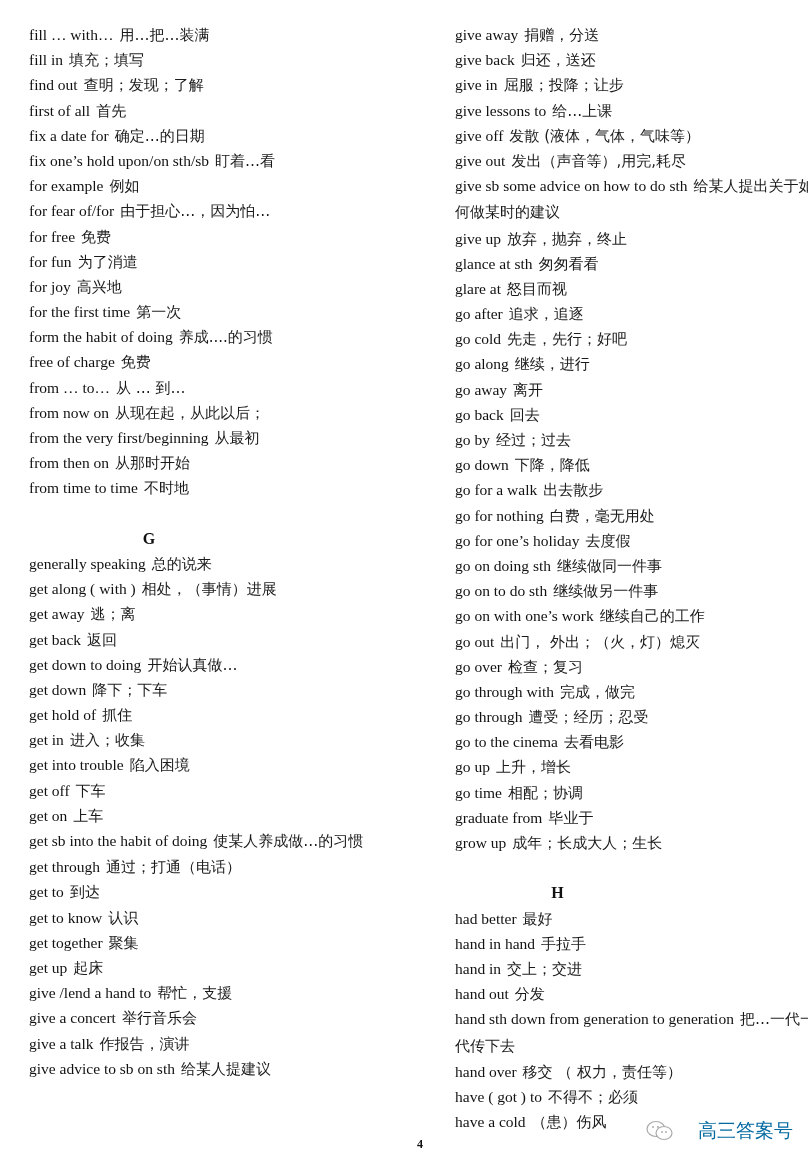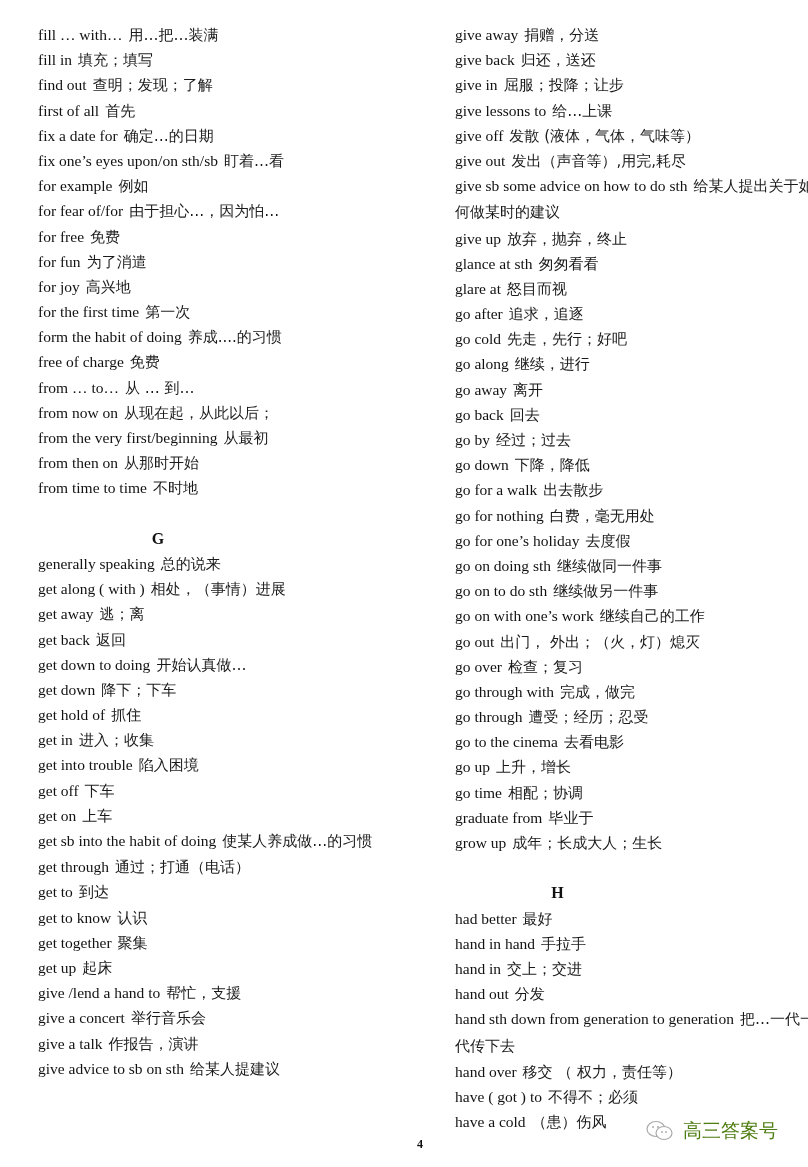--- a/index.html
+++ b/index.html
@@ -1,44 +1,44 @@
 <!DOCTYPE html>
 <html><head>
 <meta charset="utf-8">
 <style>
   html, body { margin:0; padding:0; background:#ffffff; }
   body { width:808px; height:1167px; position:relative; overflow:hidden;
          font-family: "Liberation Serif", "DejaVu Serif", serif; color:#111; }
   .col { position:absolute; top:22px; }
-  .col.left { left:38px; width:380px; }
+  .col.left { left:29px; width:380px; }
   .col.right { left:441px; width:365px;margin-left:14px; }
   .line { font-size:15.5px; line-height:25.2px; height:25.2px; white-space:nowrap; }
   .line.wrap { white-space:normal; height:auto; }
   .en { }
   .zh { margin-left:6px; font-family: "DejaVu Sans", sans-serif; font-size:15px; color:#1a1a1a; }
   .heading { font-weight:bold; text-align:center; font-size:16px; line-height:25.2px; height:25.2px; }
   .gap { height:25.2px; }
   .left .heading { width:240px; }
   .right .heading { width:205px; }
   .page-num { position:absolute; left:417px; top:1137px; font-size:12px; font-weight:bold; }
   .watermark { position:absolute; left:645px; top:1118px; display:flex; align-items:center;
-               color:#4d7c0f; font-family:"DejaVu Sans", sans-serif; font-size:19px; }
+               color:#0369a1; font-family:"DejaVu Sans", sans-serif; font-size:19px;gap:15px; }
   .watermark svg { margin-right:8px; }
 </style>
 </head>
 <body>
 
 <div class="col left">
   <div id="left-f">
       <div class="line"><span class="en">fill … with…</span><span class="zh">用…把…装满</span></div>
       <div class="line"><span class="en">fill in</span><span class="zh">填充；填写</span></div>
       <div class="line"><span class="en">find out</span><span class="zh">查明；发现；了解</span></div>
       <div class="line"><span class="en">first of all</span><span class="zh">首先</span></div>
       <div class="line"><span class="en">fix a date for</span><span class="zh">确定…的日期</span></div>
-      <div class="line"><span class="en">fix one’s eyes upon/on sth/sb</span><span class="zh">盯着…看</span></div>
+      <div class="line"><span class="en">fix one’s hold upon/on sth/sb</span><span class="zh">盯着…看</span></div>
       <div class="line"><span class="en">for example</span><span class="zh">例如</span></div>
       <div class="line"><span class="en">for fear of/for</span><span class="zh">由于担心…，因为怕…</span></div>
       <div class="line"><span class="en">for free</span><span class="zh">免费</span></div>
       <div class="line"><span class="en">for fun</span><span class="zh">为了消遣</span></div>
       <div class="line"><span class="en">for joy</span><span class="zh">高兴地</span></div>
       <div class="line"><span class="en">for the first time</span><span class="zh">第一次</span></div>
       <div class="line"><span class="en">form the habit of doing</span><span class="zh">养成....的习惯</span></div>
       <div class="line"><span class="en">free of charge</span><span class="zh">免费</span></div>
       <div class="line"><span class="en">from … to…</span><span class="zh">从 … 到…</span></div>
       <div class="line"><span class="en">from now on</span><span class="zh">从现在起，从此以后；</span></div>

